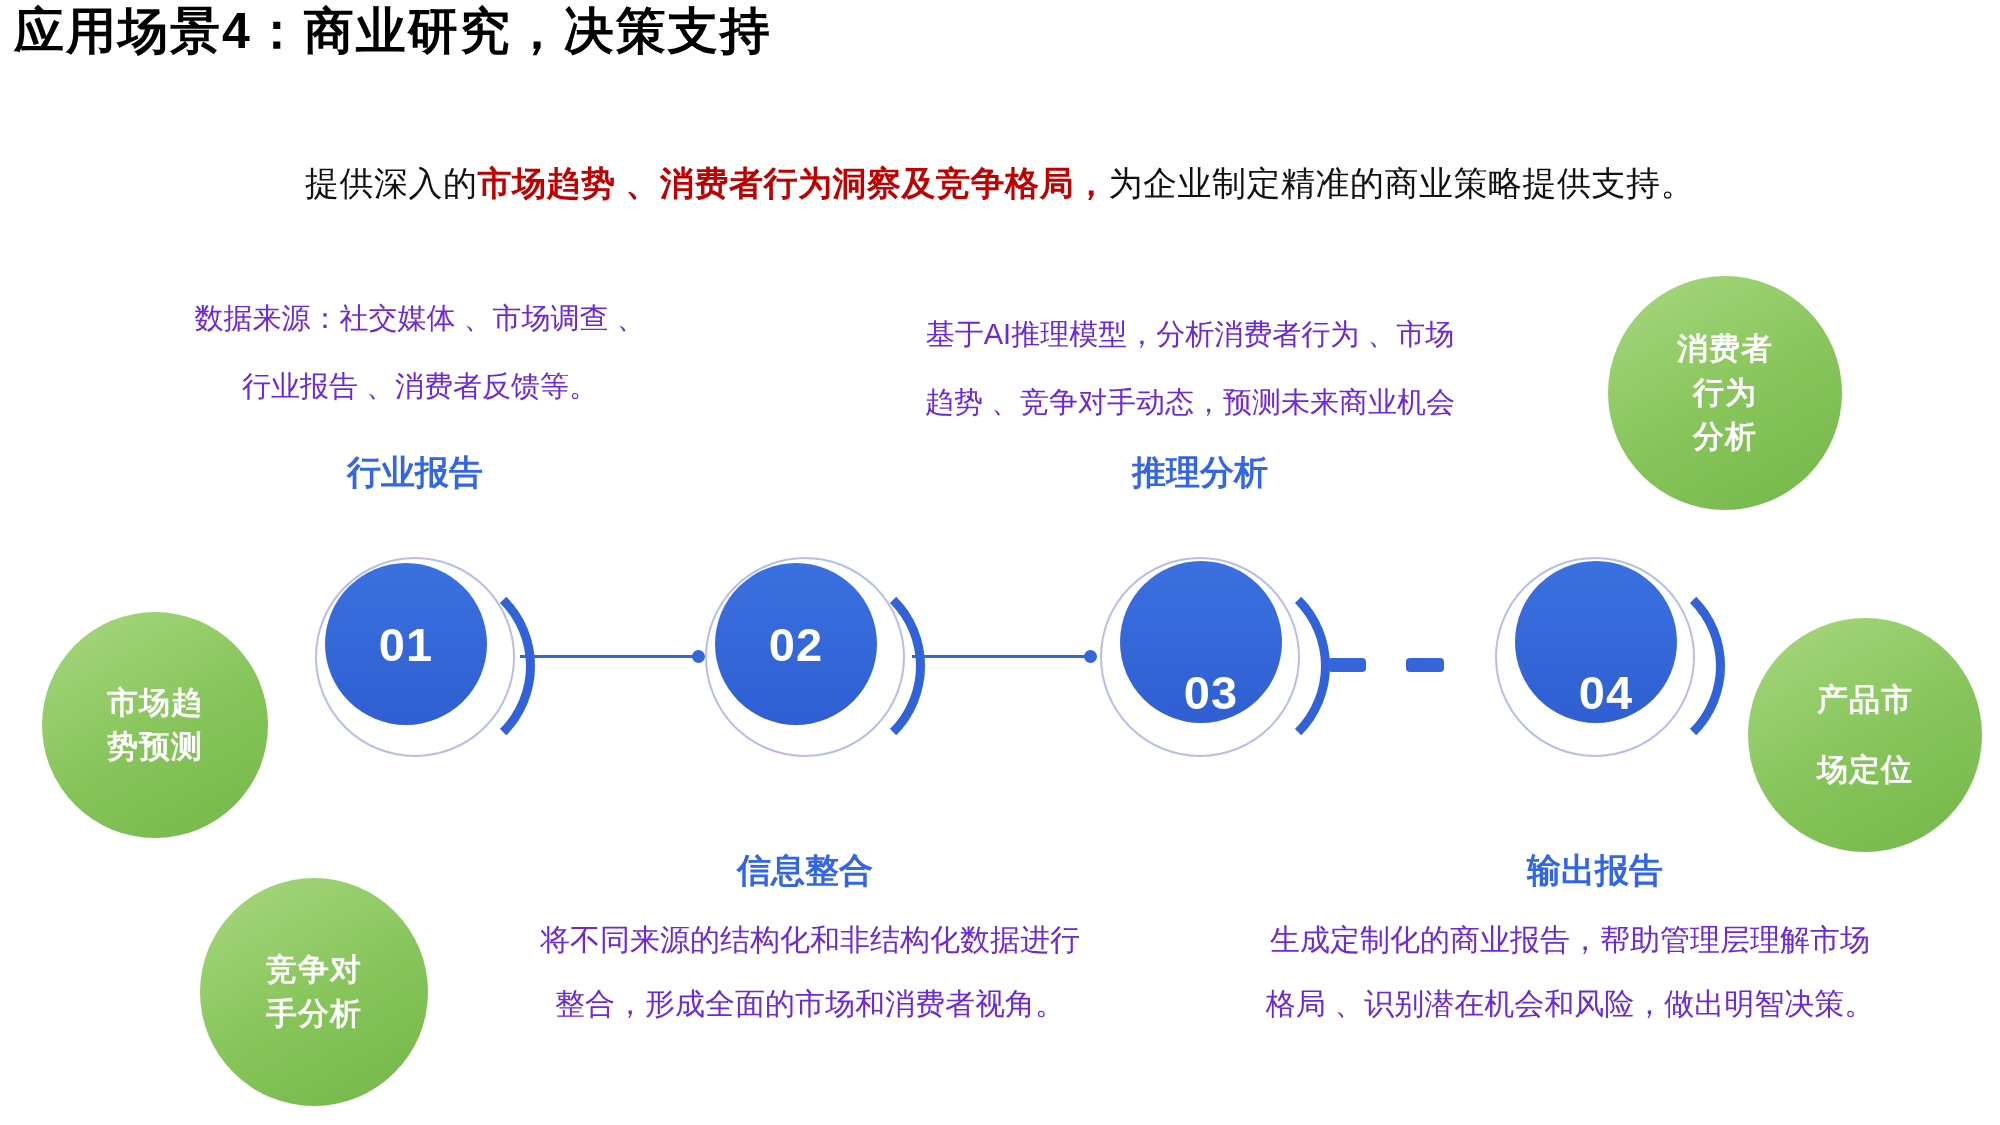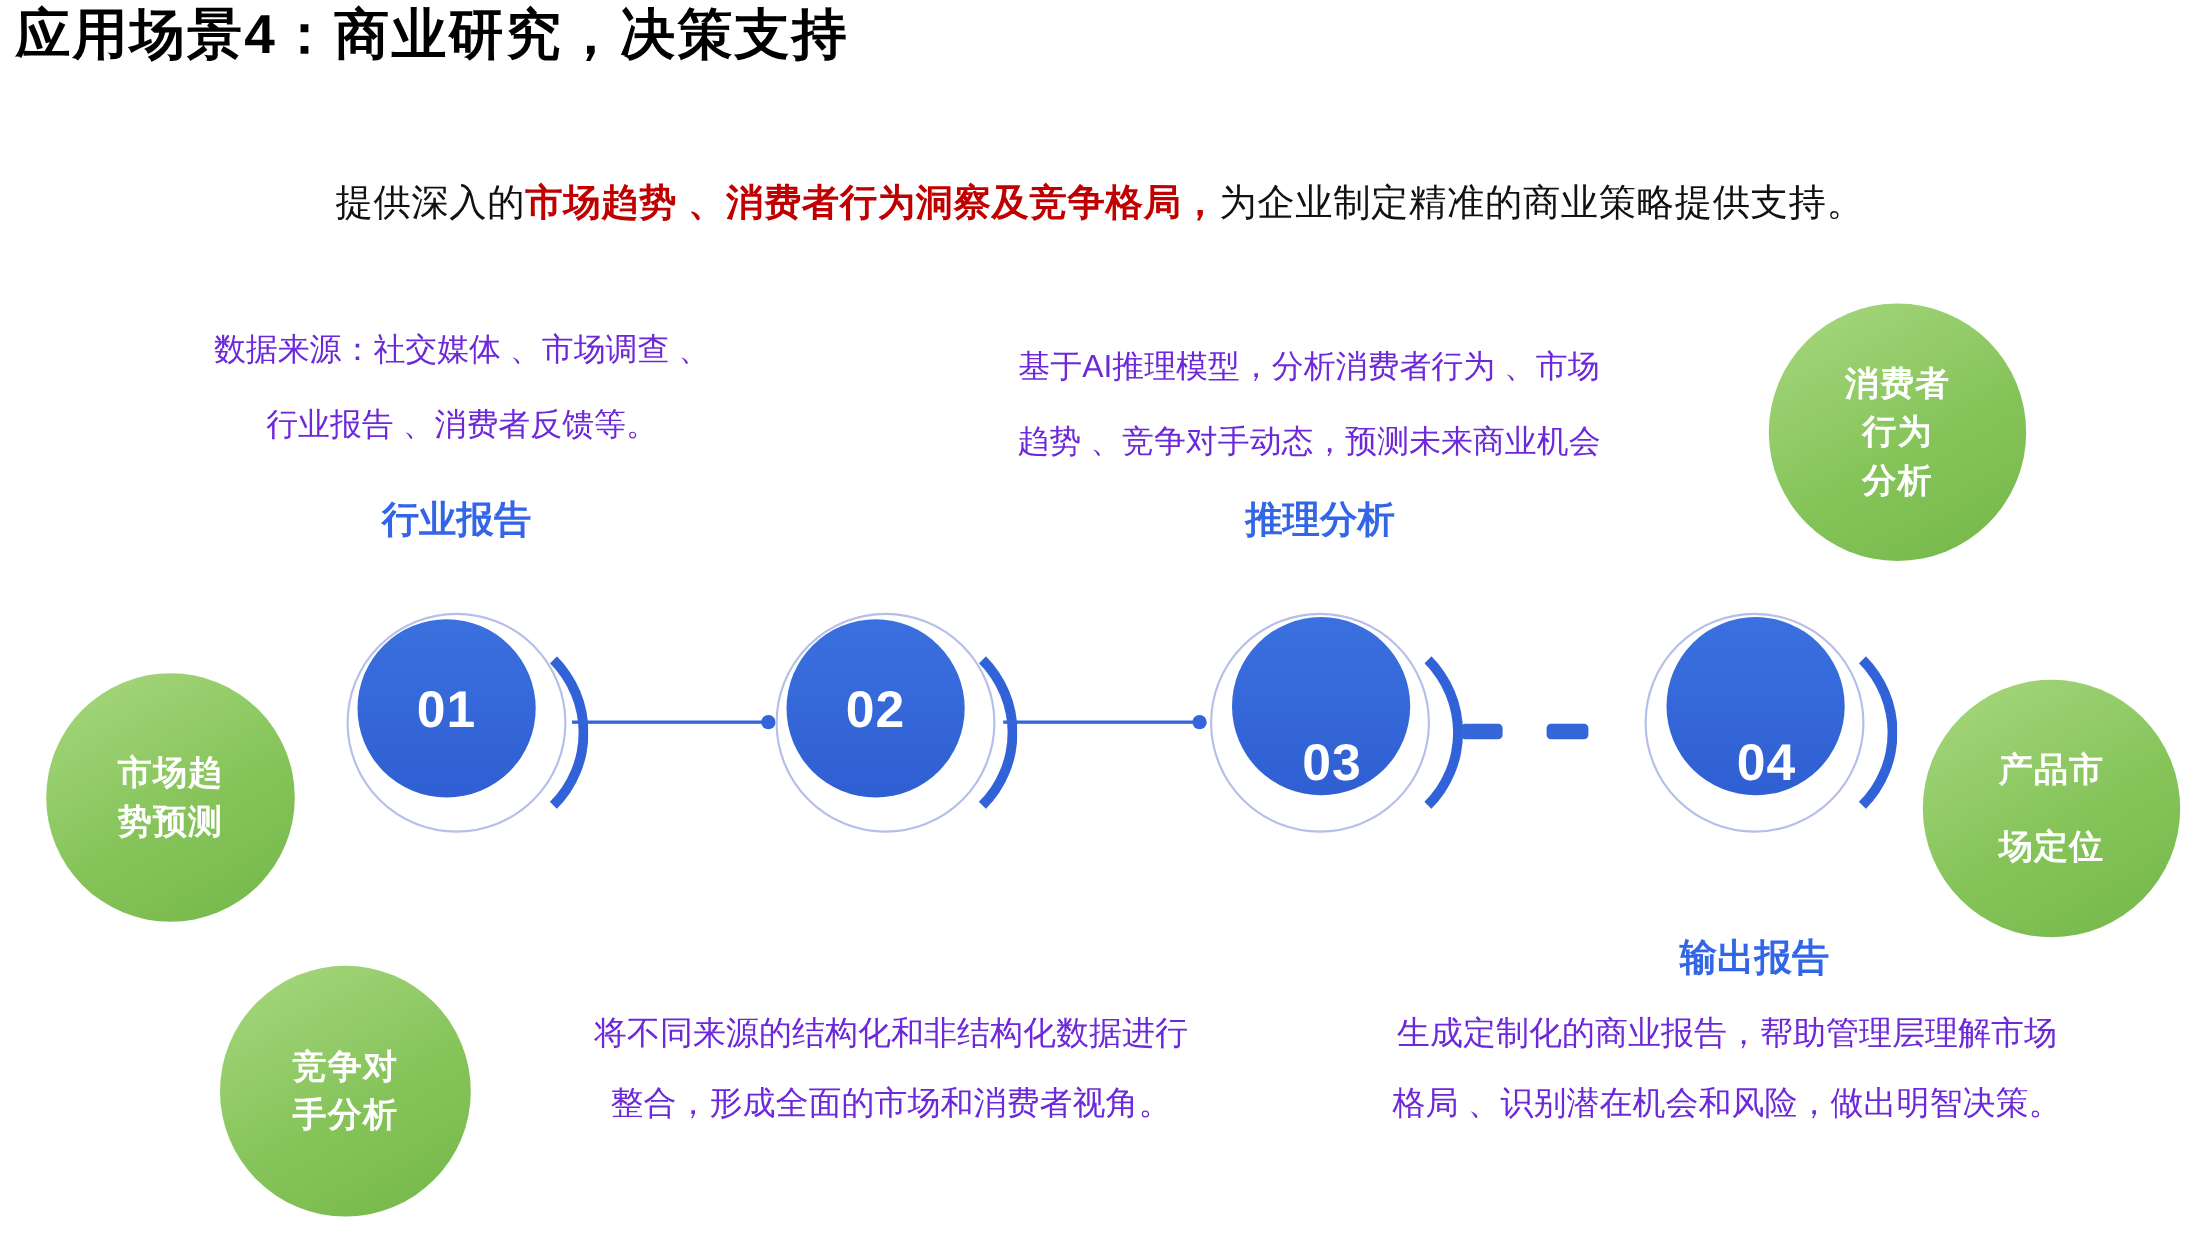--- a/index.html
+++ b/index.html
@@ -143,20 +143,21 @@
   <div class="abs dash dash2"></div>
 
   <div class="abs node node--alt node4">
     <div class="ring"></div>
     <div class="crescent"></div>
     <div class="fill">
       <span class="num">04</span>
     </div>
   </div>
 
+  <div class="abs step-label label2">信息整合</div>
   <div class="abs step-label label4">输出报告</div>
 
   <div class="abs desc desc2">
     <div class="line">将不同来源的结构化和非结构化数据进行</div>
     <div class="line">整合，形成全面的市场和消费者视角。</div>
   </div>
 
   <div class="abs desc desc4">
     <div class="line">生成定制化的商业报告，帮助管理层理解市场</div>
     <div class="line">格局 、识别潜在机会和风险，做出明智决策。</div>

